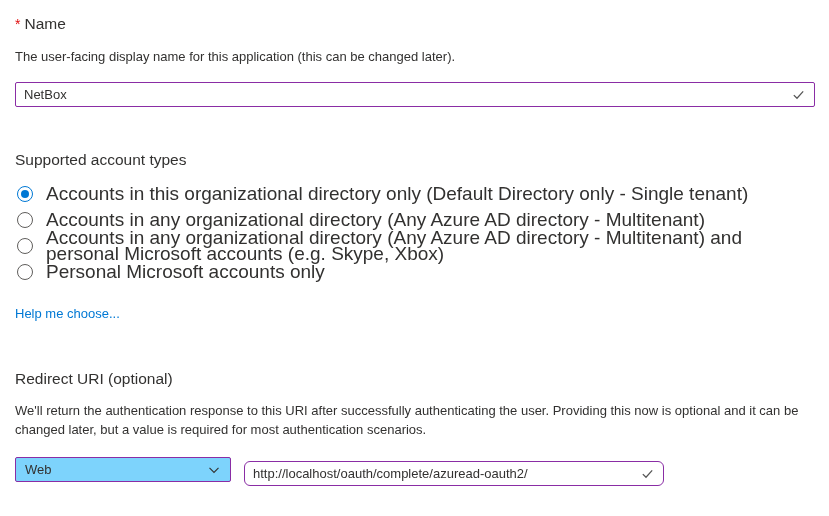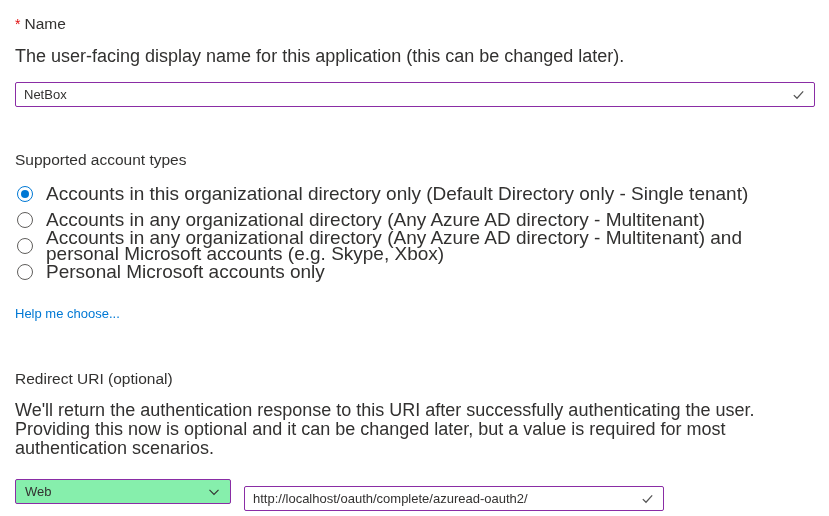--- a/index.html
+++ b/index.html
@@ -22,21 +22,21 @@
   .page{padding:13px 14px 0 15px;width:829px;}
 
   .section-title{
     font-size:15.5px;
     font-weight:400;
     color:var(--text);
     line-height:21px;
   }
   .required-marker{color:var(--required);margin-right:4px;font-size:14px;}
   .desc{
-    font-size:18px;
+    font-size:13px;
     line-height:19px;
     color:var(--text);
     margin-top:12px;
     max-width:806px;
   }
 
   .text-input{
     margin-top:16px;
     height:25px;
     border:1px solid var(--accent);
@@ -108,26 +108,27 @@
   .select-box{
     width:216px;
     height:25px;
     border:1px solid var(--accent);
     border-radius:2px;
     display:flex;
     align-items:center;
     padding:0 9px;
     margin-right:13px;
     cursor:pointer;
-    background:#86efac;
+    background:#7dd3fc;
   }
   .select-box .select-value{flex:1;font-size:13px;color:var(--text);}
   .uri-input{
     width:420px;
-    margin-top:14px;
+    margin-top:8px;
+    border-radius:6px;
   }
 </style>
 </head>
 <body>
 
 <div class="page">
 
   <div>
     <div class="section-title">
       <span class="required-marker">*</span><span>Name</span>

